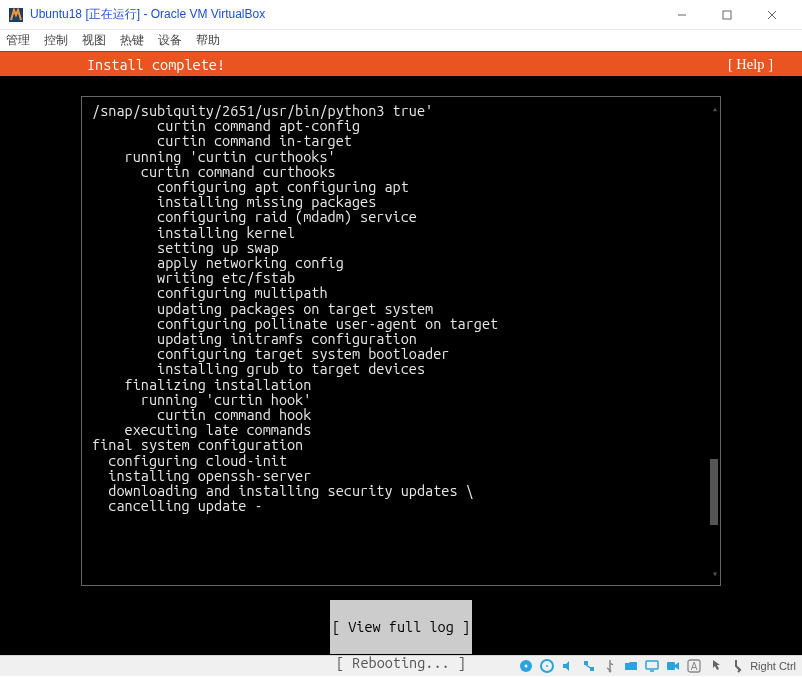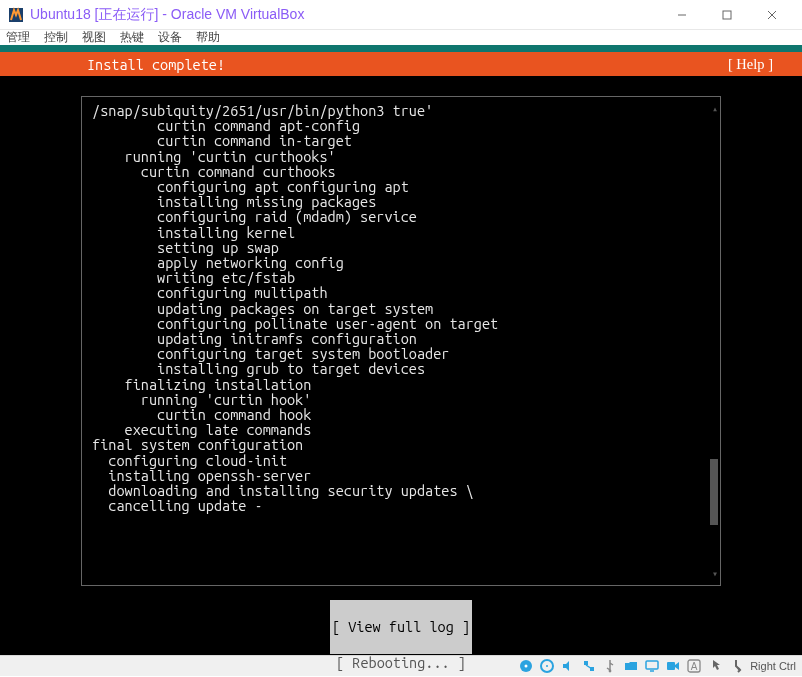--- a/index.html
+++ b/index.html
@@ -23,22 +23,22 @@
     .titlebar-icon {
       width: 16px;
       height: 16px;
       margin-right: 6px;
       display: inline-flex;
       align-items: center;
       justify-content: center;
     }
     .titlebar-text {
       flex: 1;
-      font-size: 14px;
-      color: #8b5cf6;
+      font-size: 12px;
+      color: #1d4ed8;
     }
     .win-controls {
       display: flex;
     }
     .win-btn {
       width: 45px;
       height: 30px;
       display: flex;
       align-items: center;
       justify-content: center;
@@ -49,21 +49,21 @@
 
     
     .menubar {
       display: flex;
       height: 22px;
       align-items: center;
       padding: 0 6px;
       font-size: 12px;
       color: #444;
       background: #ffffff;
-      border-bottom: 7px solid #0f766e;
+      border-bottom: 1px solid #0f766e;
       gap: 14px;
     }
     .menu-item { cursor: pointer; }
 
     
     .vm-display {
       background: #000000;
       height: 603px;
       position: relative;
     }

